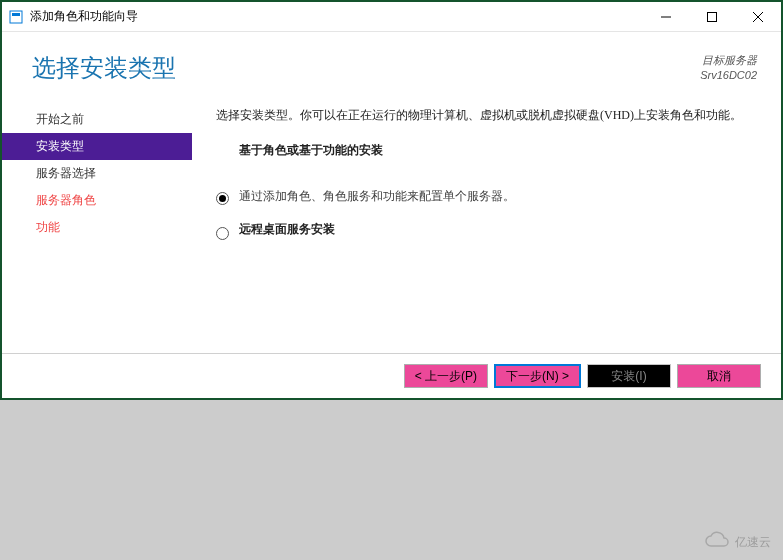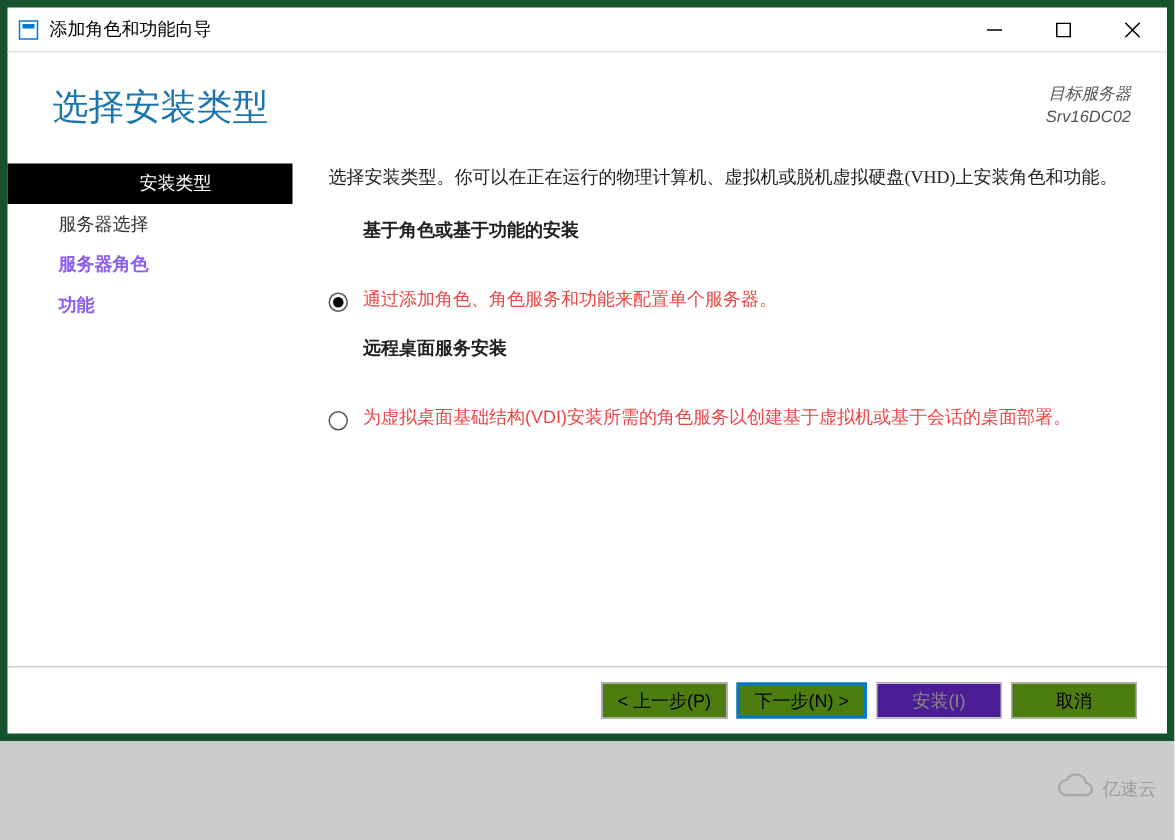--- a/index.html
+++ b/index.html
@@ -1,43 +1,43 @@
 <!DOCTYPE html>
 <html><head>
   <meta charset="utf-8">
   <style>
     * { box-sizing: border-box; margin: 0; padding: 0; }
     body { font-family: "Microsoft YaHei", "Segoe UI", sans-serif; font-size: 12px; background: #ccc; width: 783px; height: 560px; overflow: hidden; position: relative; }
-    .window { width: 783px; height: 494px; background: #fff; border: 5px solid #14532d; display: flex; flex-direction: column; }
+    .window { width: 783px; height: 400px; background: #fff; border: 2px solid #14532d; display: flex; flex-direction: column; }
     .titlebar { height: 30px; display: flex; align-items: center; padding-left: 6px; border-bottom: 1px solid #e5e5e5; }
     .titlebar .app-icon { width: 16px; height: 16px; margin-right: 6px; }
     .titlebar .title { flex: 1; font-size: 12px; color: #000; }
     .titlebar .win-controls { display: flex; }
     .titlebar .win-btn { width: 46px; height: 30px; display: flex; align-items: center; justify-content: center; cursor: pointer; }
     .header-area { display: flex; padding: 20px 24px 8px 30px; align-items: center; }
     .page-title { color: #1a74b0; font-size: 24px; font-weight: 300; flex: 1; }
     .target-info { text-align: right; font-size: 11px; color: #555; line-height: 1.4; font-style: italic; }
     .body-area { flex: 1; display: flex; padding: 0 0 0 0; }
     .sidebar { width: 190px; padding-top: 14px; }
     .sidebar-item { padding: 5px 0 5px 34px; font-size: 12px; color: #333; cursor: pointer; }
-    .sidebar-item.active { background: #000000; color: #fff; text-align: center; }
-    .sidebar-item.disabled { color: #8b5cf6; cursor: default; font-weight: bold; }
+    .sidebar-item.active { background: #4c1d95; color: #fff; }
+    .sidebar-item.disabled { color: #ef4444; cursor: default; }
     .content { flex: 1; padding: 14px 28px 0 24px; font-size: 12px; color: #222; }
     .instr { margin-bottom: 18px; line-height: 1.5; font-family: Liberation Serif, serif; }
     .option { display: flex; align-items: flex-end; margin-bottom: 16px; }
     .radio { width: 13px; height: 13px; border: 1px solid #555; border-radius: 50%; margin-top: 2px; margin-right: 10px; flex-shrink: 0; position: relative; cursor: pointer; }
     .radio.checked::after { content: ""; position: absolute; width: 7px; height: 7px; background: #000; border-radius: 50%; top: 2px; left: 2px; }
     .opt-body { flex: 1; }
     .opt-title { font-weight: bold; font-size: 12px; margin-bottom: 2px; }
-    .opt-desc { font-size: 12px; color: #ef4444; line-height: 1.4; margin-top: 29px; }
+    .opt-desc { font-size: 12px; color: #404040; line-height: 1.4; margin-top: 29px; }
     .footer { border-top: 1px solid #d0d0d0; padding: 10px 20px; display: flex; justify-content: flex-end; gap: 6px; }
-    .btn { min-width: 84px; height: 24px; border: 1px solid #adadad; background: #4d7c0f; font-size: 12px; cursor: pointer; padding: 0 10px; }
-    .btn:disabled { color: #888; background: #4c1d95; border-color: #c5c5c5; cursor: default; }
+    .btn { min-width: 84px; height: 24px; border: 1px solid #adadad; background: #ec4899; font-size: 12px; cursor: pointer; padding: 0 10px; }
+    .btn:disabled { color: #888; background: #000000; border-color: #c5c5c5; cursor: default; }
     .btn.default { border: 2px solid #0078d7; }
-    .watermark { position: absolute; right: 6px; bottom: 22px; opacity: 0.7; }
+    .watermark { position: absolute; right: 6px; bottom: 6px; opacity: 0.7; }
     .watermark svg { display: block; }
   </style>
 </head>
 <body>
 
 <div class="window">
 
   <div class="titlebar">
     <span class="app-icon">
       <svg width="16" height="16" viewBox="0 0 16 16">
@@ -69,20 +69,21 @@
   <div class="header-area">
     <div class="page-title">选择安装类型</div>
     <div class="target-info">
       <div>目标服务器</div>
       <div>Srv16DC02</div>
     </div>
   </div>
 
   <div class="body-area">
     <div class="sidebar">
+      <div class="sidebar-item">开始之前</div>
       <div class="sidebar-item active">安装类型</div>
       <div class="sidebar-item">服务器选择</div>
       <div class="sidebar-item disabled">服务器角色</div>
       <div class="sidebar-item disabled">功能</div>
     </div>
 
     <div class="content">
       <div class="instr">选择安装类型。你可以在正在运行的物理计算机、虚拟机或脱机虚拟硬盘(VHD)上安装角色和功能。</div>
 
       <div class="option">
@@ -90,21 +91,20 @@
         <div class="opt-body">
           <div class="opt-title">基于角色或基于功能的安装</div>
           <div class="opt-desc">通过添加角色、角色服务和功能来配置单个服务器。</div>
         </div>
       </div>
 
       <div class="option">
         <div class="radio"></div>
         <div class="opt-body">
           <div class="opt-title">远程桌面服务安装</div>
-          <div class="opt-desc">为虚拟桌面基础结构(VDI)安装所需的角色服务以创建基于虚拟机或基于会话的桌面部署。</div>
         </div>
       </div>
     </div>
   </div>
 
   <div class="footer">
     <button class="btn">&lt; 上一步(P)</button>
     <button class="btn default">下一步(N) &gt;</button>
     <button class="btn" disabled="">安装(I)</button>
     <button class="btn">取消</button>

